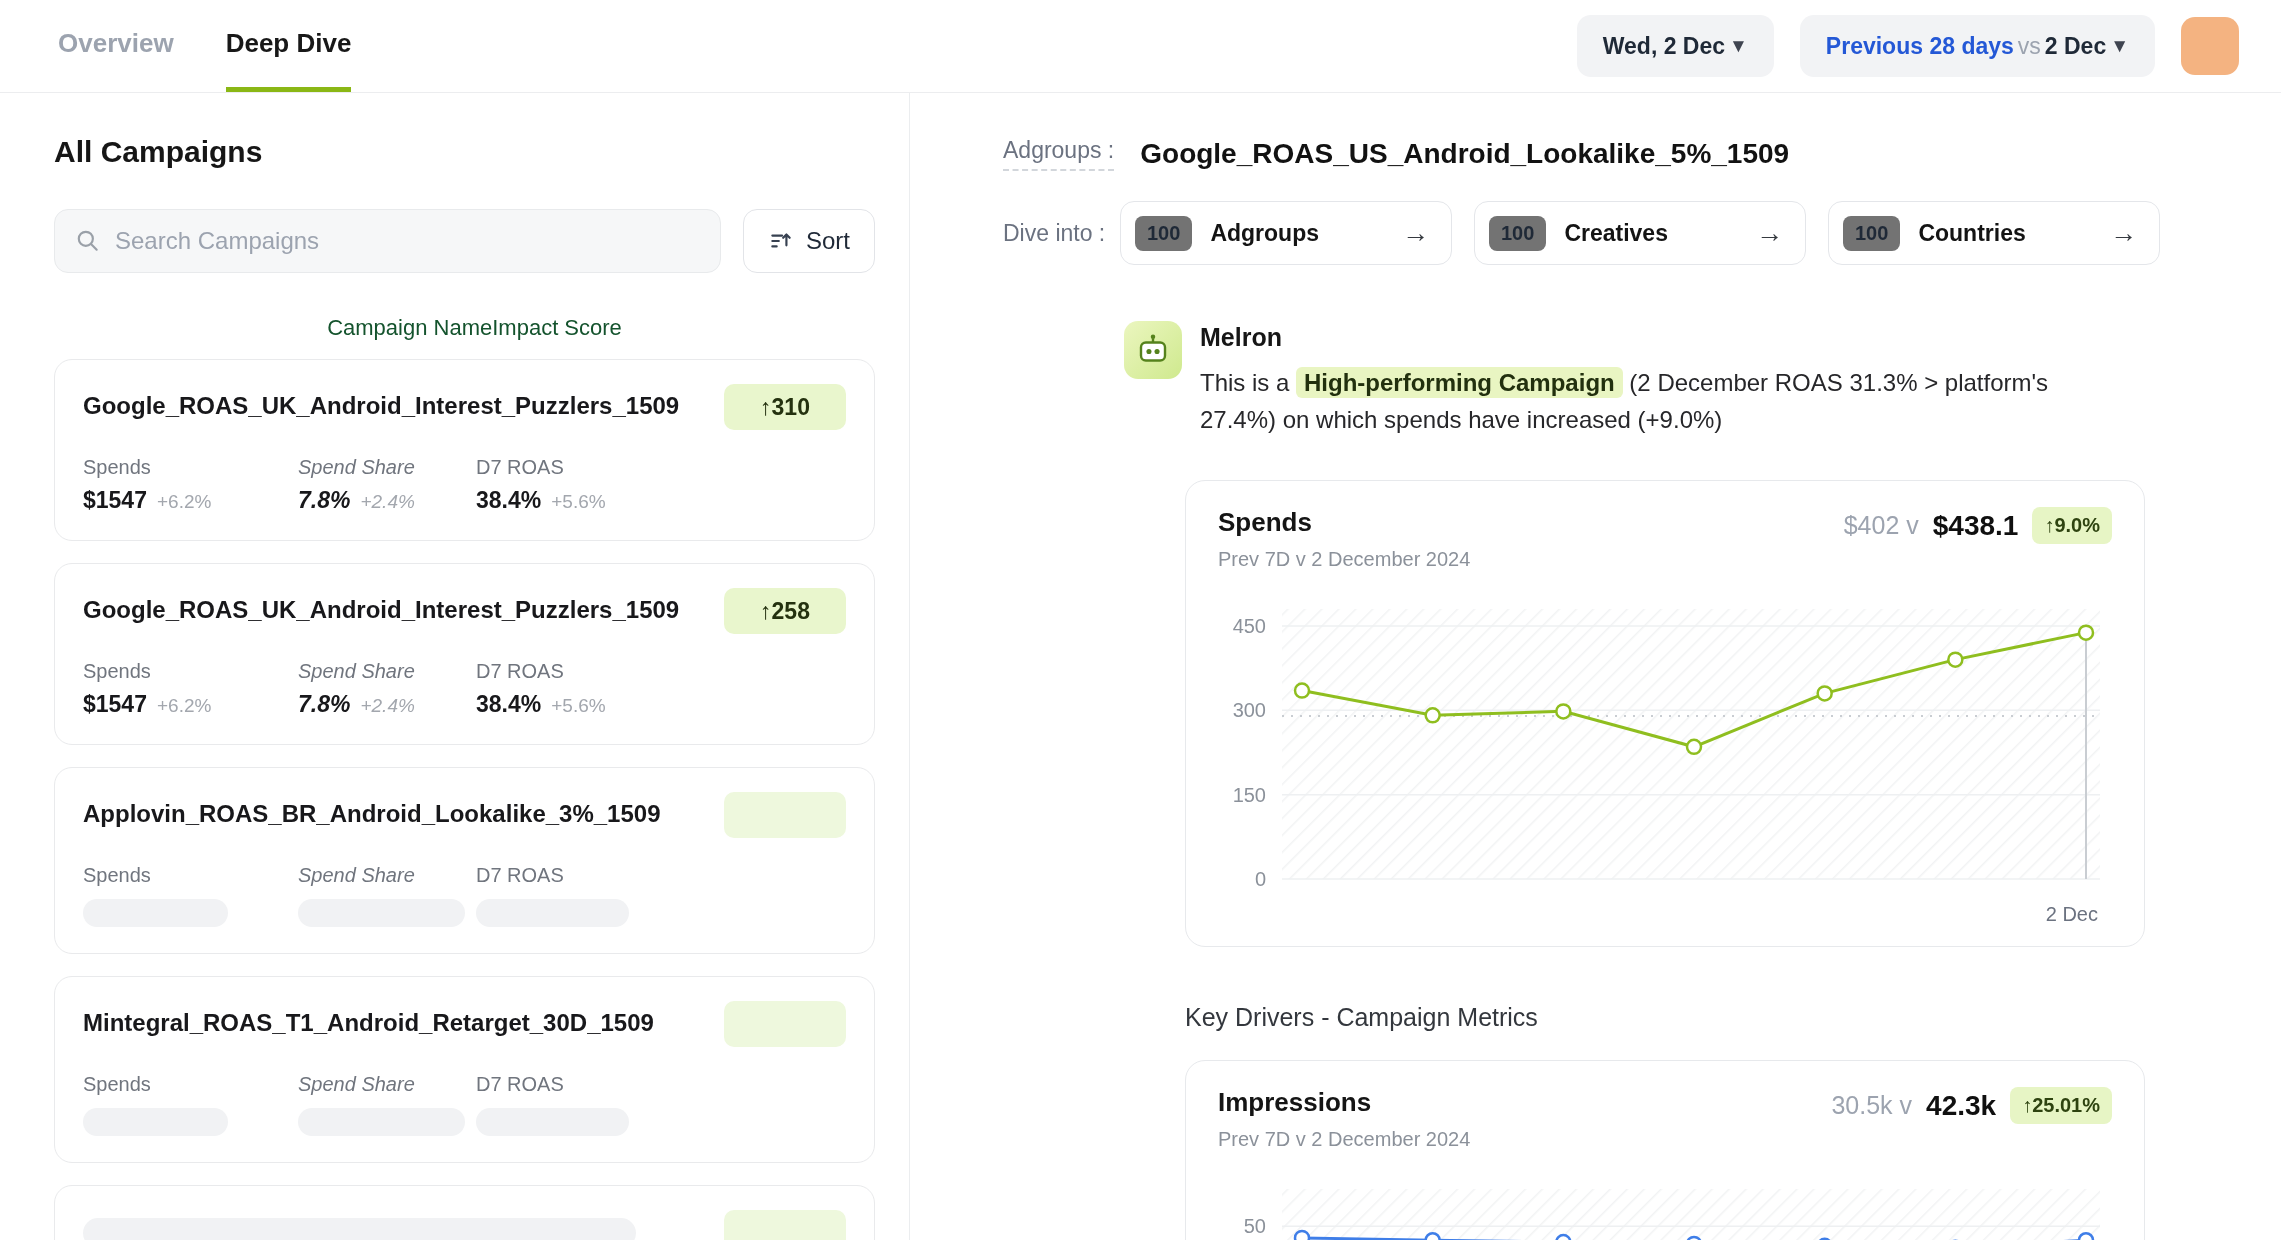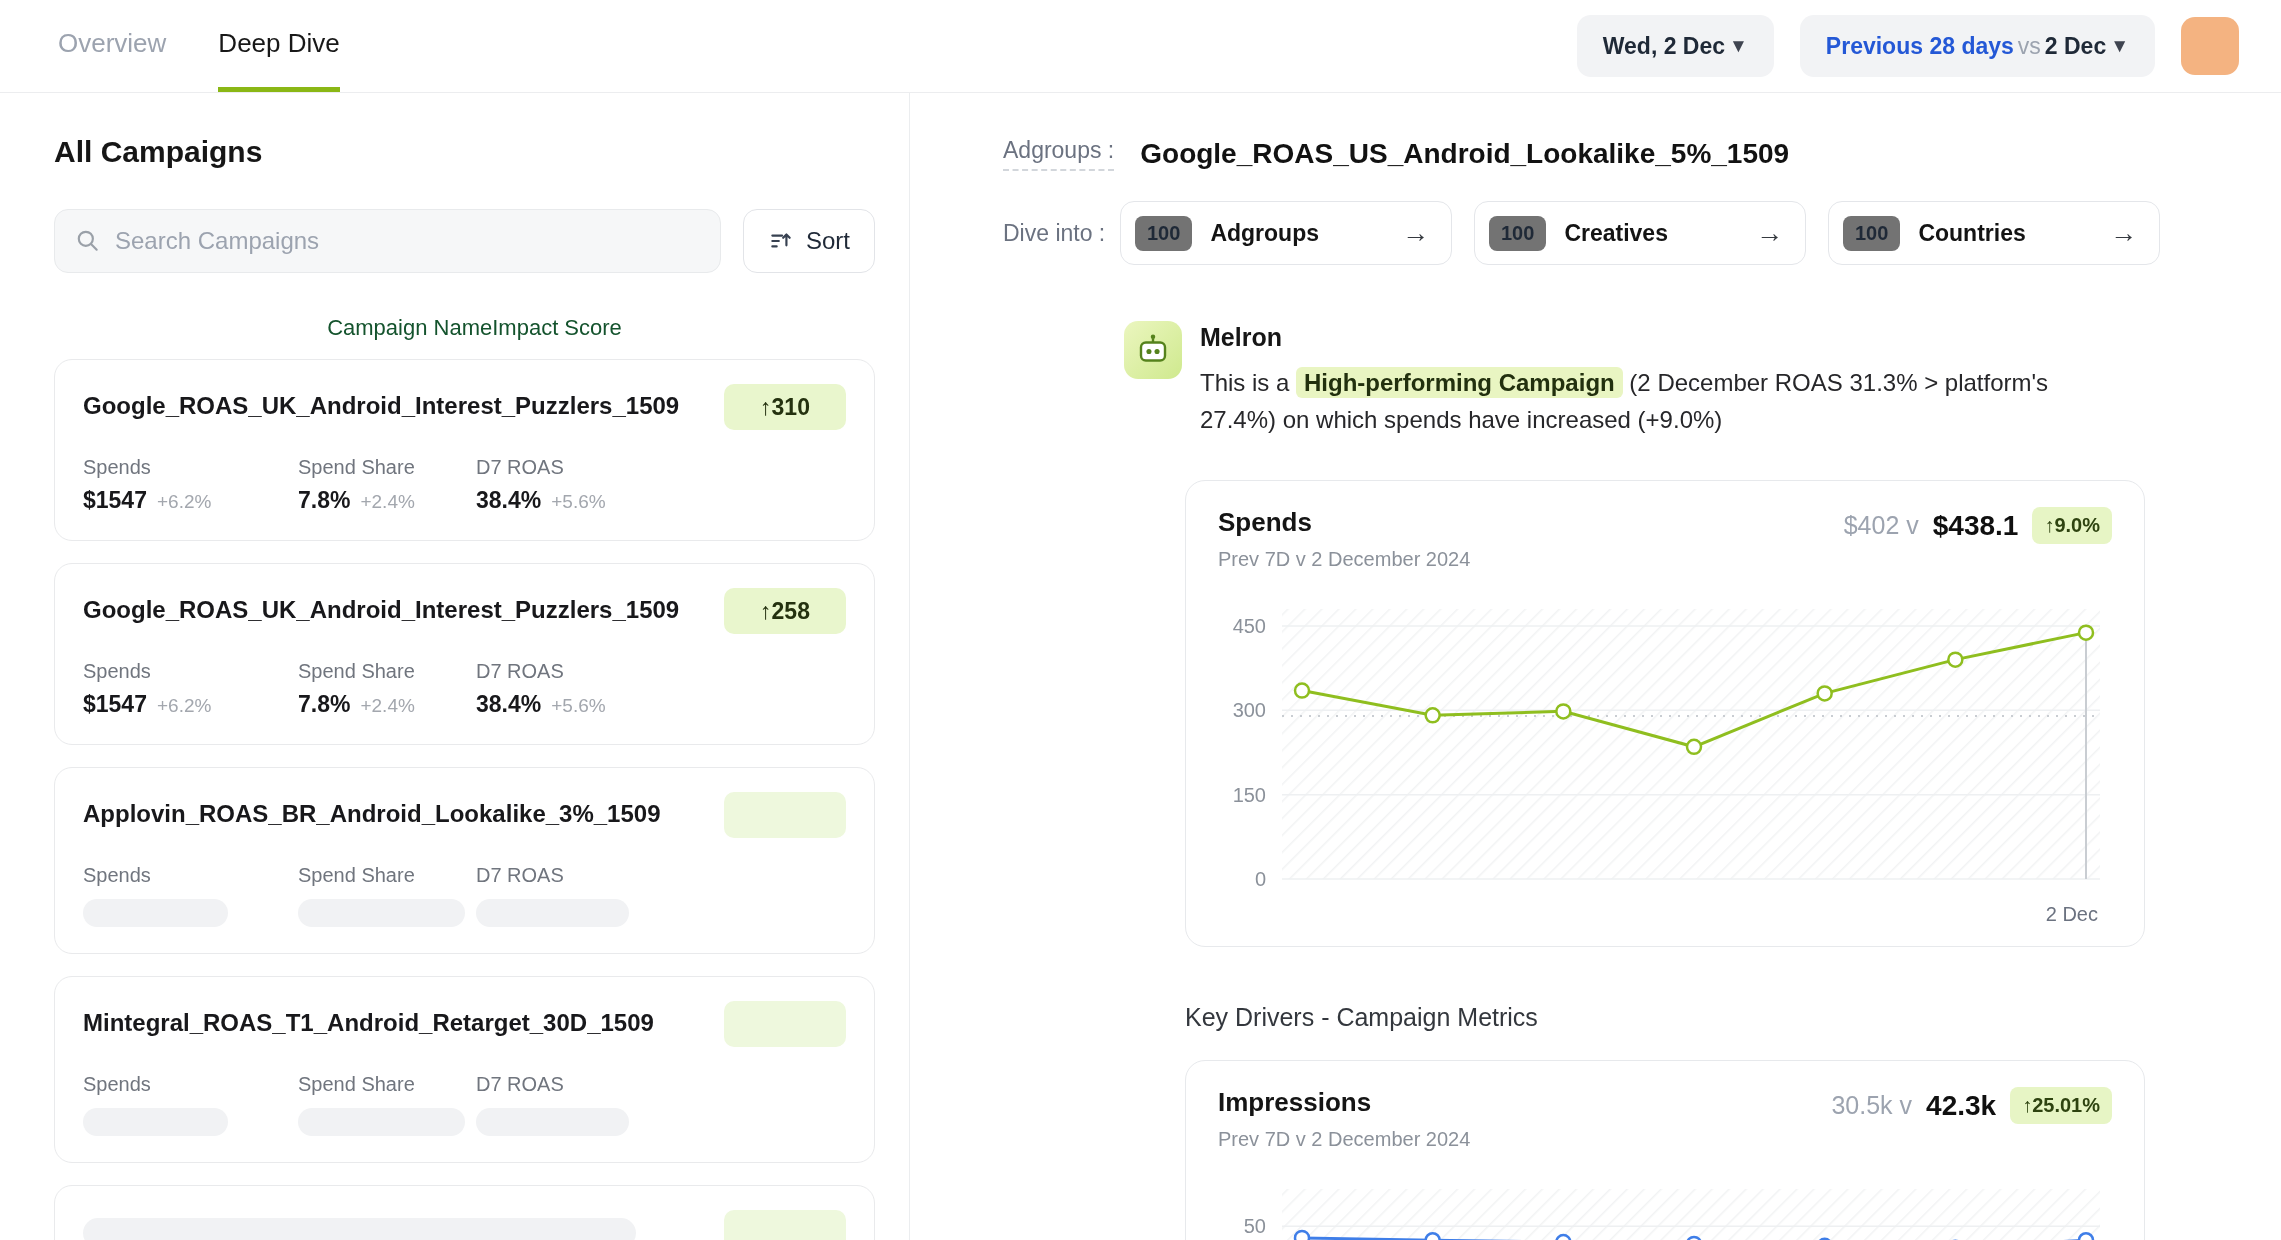--- a/index.html
+++ b/index.html
@@ -3,21 +3,21 @@
 <meta charset="utf-8">
 <style>
   * { margin:0; padding:0; box-sizing:border-box; }
   html,body { width:2281px; height:1240px; overflow:hidden; background:#fff;
     font-family:"Liberation Sans", sans-serif; color:#18181b; }
 
   
   .topbar { height:93px; display:flex; align-items:stretch; padding-left:58px;
     border-bottom:1px solid #ecedef; }
   .tabs { display:flex; gap:52px; }
-  .tab { display:flex; align-items:center; font-size:26px; font-weight:400;
+  .tab { display:flex; align-items:center; font-size:26px; font-weight:700;
     color:#9ca3af; border-bottom:5px solid transparent; cursor:pointer; }
   .tab.active { color:#181818; border-bottom-color:#8ab715; }
   .top-right { margin-left:auto; display:flex; align-items:center; gap:26px; padding-right:42px; }
   .pill-btn { background:#f2f3f5; border:none; border-radius:14px; height:62px;
     display:flex; align-items:center; gap:4px; padding:0 26px; font-size:23px;
     font-weight:700; color:#1f2937; cursor:pointer; font-family:inherit; }
   .chev { font-size:19px; color:#3f4450; }
   .cmp-primary { color:#2458d6; }
   .cmp-vs { color:#9ca3af; font-weight:500; }
   .avatar { width:58px; height:58px; border-radius:14px; background:#f4b381; cursor:pointer; }
@@ -43,21 +43,21 @@
   .cards { margin-top:18px; }
   .card { border:1px solid #e9eaec; border-radius:18px; background:#fff;
     padding:24px 28px 26px 28px; margin-bottom:22px; cursor:pointer; }
   .card-head { display:flex; justify-content:space-between; align-items:flex-start; }
   .c-title { font-size:24px; font-weight:700; color:#18181b; padding-top:8px; }
   .impact-badge { min-width:122px; height:46px; border-radius:10px; background:#e9f6cd;
     display:flex; align-items:center; justify-content:center;
     font-size:23px; font-weight:700; color:#24310f; }
   .impact-badge.empty { background:#eef8dd; }
   .metrics { display:flex; margin-top:26px; }
-  .m-col.c1 { width:215px; } .m-col.c2 { width:178px; } .m-col.c3 { flex:1; }
+  .m-col.c1 { width:215px; } .m-col.c2 { width:178px;font-style:italic; } .m-col.c3 { flex:1; }
   .m-label { font-size:20px; color:#70757e; }
   .m-valrow { margin-top:8px; display:flex; align-items:baseline; }
   .m-val { font-size:23px; font-weight:700; color:#18181b; }
   .m-delta { font-size:19px; color:#a3a7ae; margin-left:10px; }
   .skel { height:28px; border-radius:999px; background:#f1f2f4; margin-top:12px; }
   .skel.w1 { width:145px; } .skel.w2 { width:167px; } .skel.w3 { width:153px; }
   .skel-title { width:553px; height:30px; border-radius:999px; background:#f1f2f4; margin-top:8px; }
 
   
   .camp-row { display:flex; align-items:center; gap:26px; }

